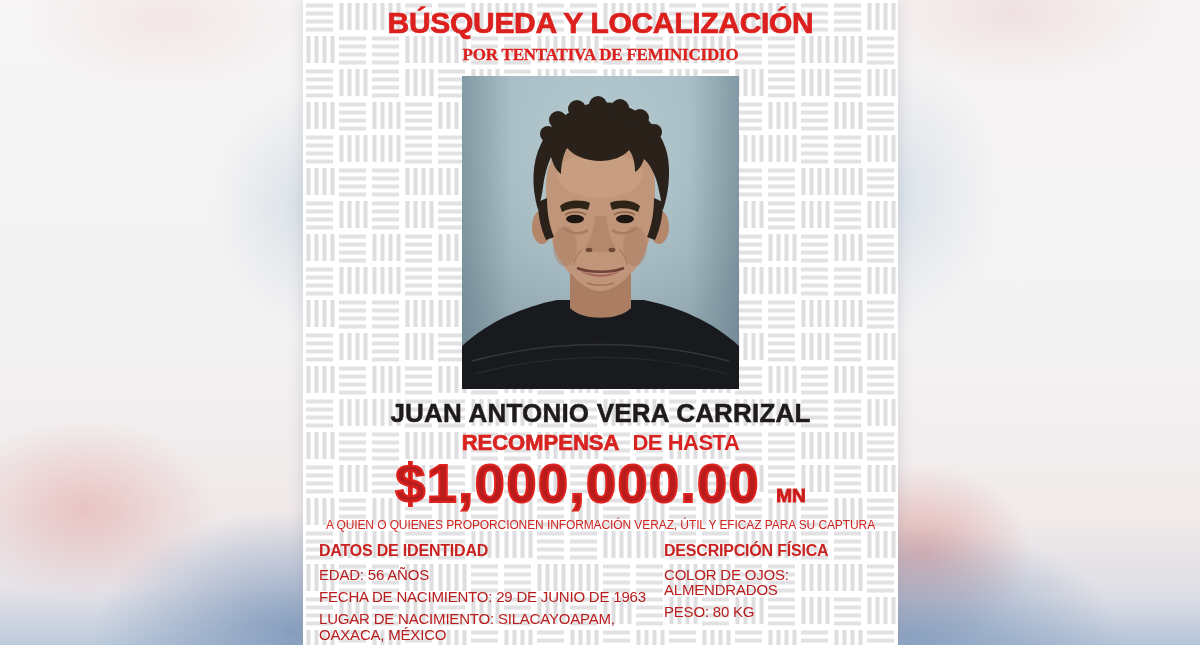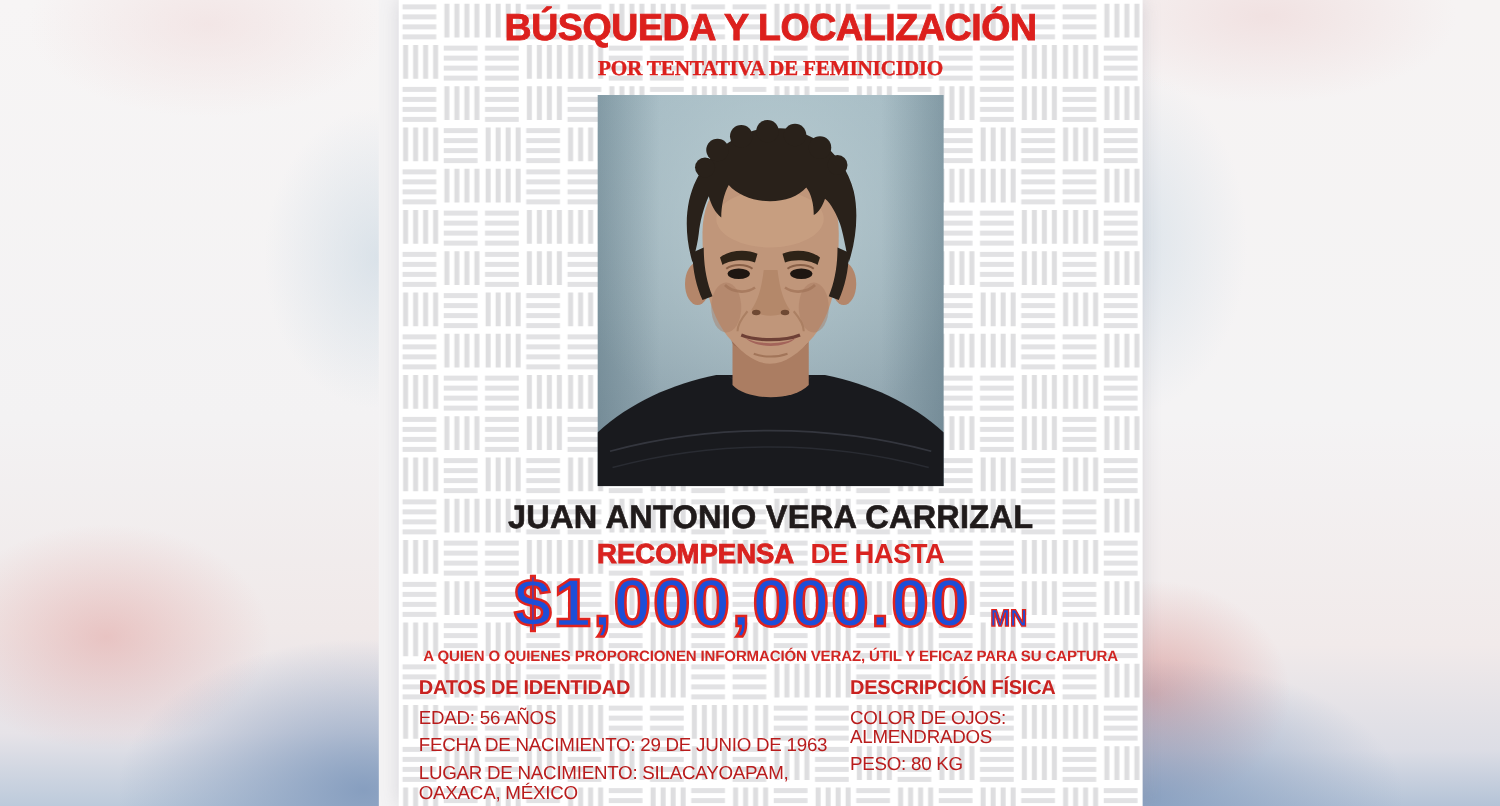--- a/index.html
+++ b/index.html
@@ -15,44 +15,44 @@
     radial-gradient(66% 16% at 55% 3%, rgba(240,220,220,.6), rgba(240,220,220,0) 72%),
     linear-gradient(180deg,#f7f5f5 0%,#f3f2f3 52%,#f0e9e9 78%,#e6e3e8 91%,#bccadb 100%);}
   .side-right{right:0;width:302px;background:
     radial-gradient(95% 24% at 6% 99%, rgba(130,155,189,.85), rgba(130,155,189,0) 72%),
     radial-gradient(52% 20% at 8% 86%, rgba(215,142,140,.62), rgba(215,142,140,0) 70%),
     radial-gradient(46% 30% at 0% 30%, rgba(198,214,226,.55), rgba(198,214,226,0) 72%),
     radial-gradient(70% 15% at 38% 2%, rgba(238,216,216,.65), rgba(238,216,216,0) 72%),
     linear-gradient(180deg,#f6f3f3 0%,#f4f3f4 52%,#f1eaea 80%,#dcdde5 93%,#b4c3d7 100%);}
 
   
-  .poster{position:absolute;left:319px;top:0;width:595px;height:645px;background:#fff;
+  .poster{position:absolute;left:303px;top:0;width:595px;height:645px;background:#fff;
     box-shadow:0 0 14px rgba(140,140,155,.30);}
   .pattern-svg{position:absolute;left:0;top:0;z-index:0;}
   .content{position:relative;z-index:1;height:100%;text-align:center;}
 
   .title{padding-top:7px;font-size:30px;line-height:1.05;font-weight:bold;color:#dc201d;
     letter-spacing:-.3px;-webkit-text-stroke:.7px #dc201d;}
   .subtitle{margin-top:6px;font-size:17px;font-weight:bold;color:#dc201d;
     letter-spacing:-.2px;font-family:Liberation Serif, serif;-webkit-text-stroke:.3px #dc201d;}
 
   .photo-frame{width:277px;height:313px;margin:11px auto 0;display:block;overflow:hidden;}
 
   .suspect-name{margin-top:9px;font-size:26px;font-weight:bold;color:#201b1b;
     letter-spacing:.2px;-webkit-text-stroke:.5px #201b1b;}
 
   .reward-line{margin-top:3px;font-size:22px;color:#d92320;line-height:1;}
   .reward-label{font-weight:bold;-webkit-text-stroke:.7px #d92320;}
   .reward-suffix{font-weight:bold;letter-spacing:-.5px;margin-left:7px;}
 
-  .amount-line{margin-top:2px;line-height:1;color:#1d4ed8;}
+  .amount-line{margin-top:2px;line-height:1;color:#b91c1c;}
   .amount{font-size:54px;font-weight:bold;letter-spacing:1.5px;-webkit-text-stroke:2px #e0231e;}
   .currency{font-size:19px;font-weight:bold;margin-left:16px;-webkit-text-stroke:1px #e0231e;}
 
-  .note{margin-top:8px;font-size:12px;font-weight:bold;color:#d12522;
+  .note{margin-top:8px;font-size:12px;font-weight:normal;color:#d12522;
     letter-spacing:-.1px;white-space:nowrap;}
 
   .cols{display:flex;margin-top:10px;padding:0 8px 0 16px;text-align:left;}
   .col-left{width:345px;flex:none;}
   .col-right{flex:1;}
   .col-heading{font-size:16px;font-weight:bold;color:#c92220;margin:0 0 7px 0;
     letter-spacing:-.2px;}
   .row{font-size:15px;font-weight:normal;color:#b91c1c;line-height:1.03;
     letter-spacing:-.2px;margin-bottom:7px;}
 </style>

